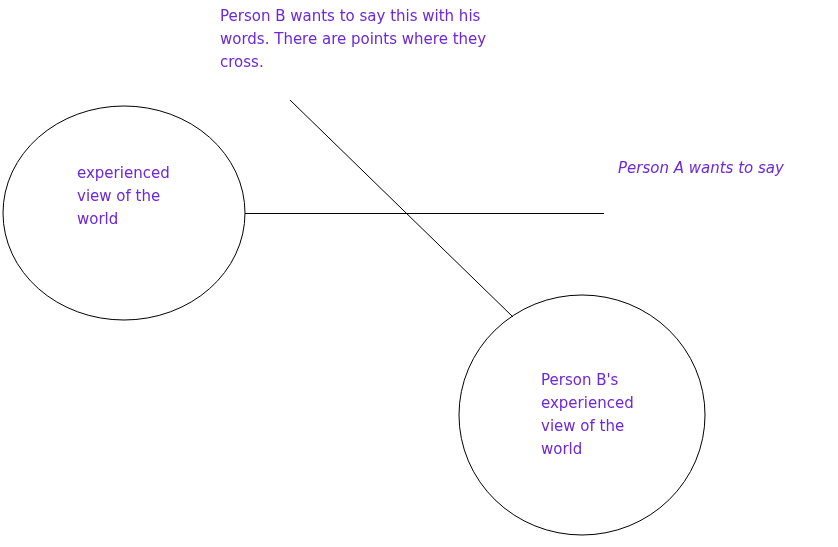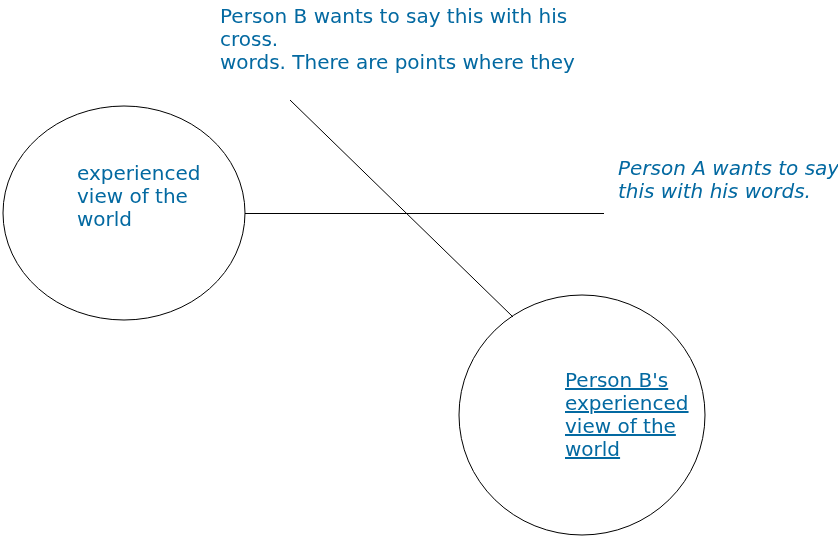--- a/index.html
+++ b/index.html
@@ -16,55 +16,54 @@
     font-family: "DejaVu Sans", "Liberation Sans", sans-serif;
     color: #000000;
   }
   .canvas svg {
     position: absolute;
     left: 0;
     top: 0;
   }
   .txt {
     position: absolute;
-    font-size: 20px;
+    font-size: 15px;
     line-height: 23px;
     white-space: nowrap;
-    color: #0369a1;
+    color: #6d28d9;
   }
 </style>
 </head>
 <body>
 
 <div class="canvas">
 
   <svg width="838" height="547" viewBox="0 0 838 547">
     <ellipse cx="124" cy="213" rx="121" ry="107" fill="none" stroke="#000000" stroke-width="1"></ellipse>
     <ellipse cx="582" cy="415" rx="123" ry="120" fill="none" stroke="#000000" stroke-width="1"></ellipse>
     <line x1="245" y1="213.5" x2="604" y2="213.5" stroke="#000000" stroke-width="1"></line>
     <line x1="290" y1="100" x2="513" y2="317" stroke="#000000" stroke-width="1"></line>
   </svg>
 
   <div class="txt" style="left:220px; top:5px;">
     <div>Person B wants to say this with his</div>
+    <div>words. There are points where they</div>
     <div>cross.</div>
-    <div>words. There are points where they</div>
   </div>
 
   <div class="txt" style="left:618px; top:157px;font-style:italic;">
     <div>Person A wants to say</div>
-    <div>this with his words.</div>
   </div>
 
   <div class="txt" style="left:77px; top:162px;">
     <div>experienced</div>
     <div>view of the</div>
     <div>world</div>
   </div>
 
-  <div class="txt" style="left:565px; top:369px;text-decoration:underline;">
+  <div class="txt" style="left:541px; top:369px;">
     <div>Person B's</div>
     <div>experienced</div>
     <div>view of the</div>
     <div>world</div>
   </div>
 
 </div>
 
 </body></html>

